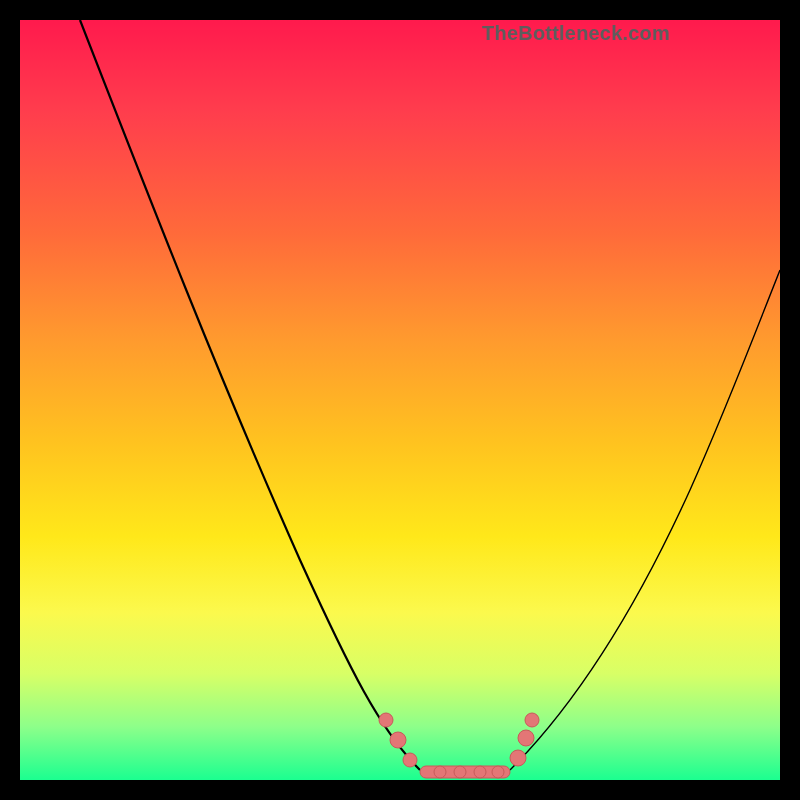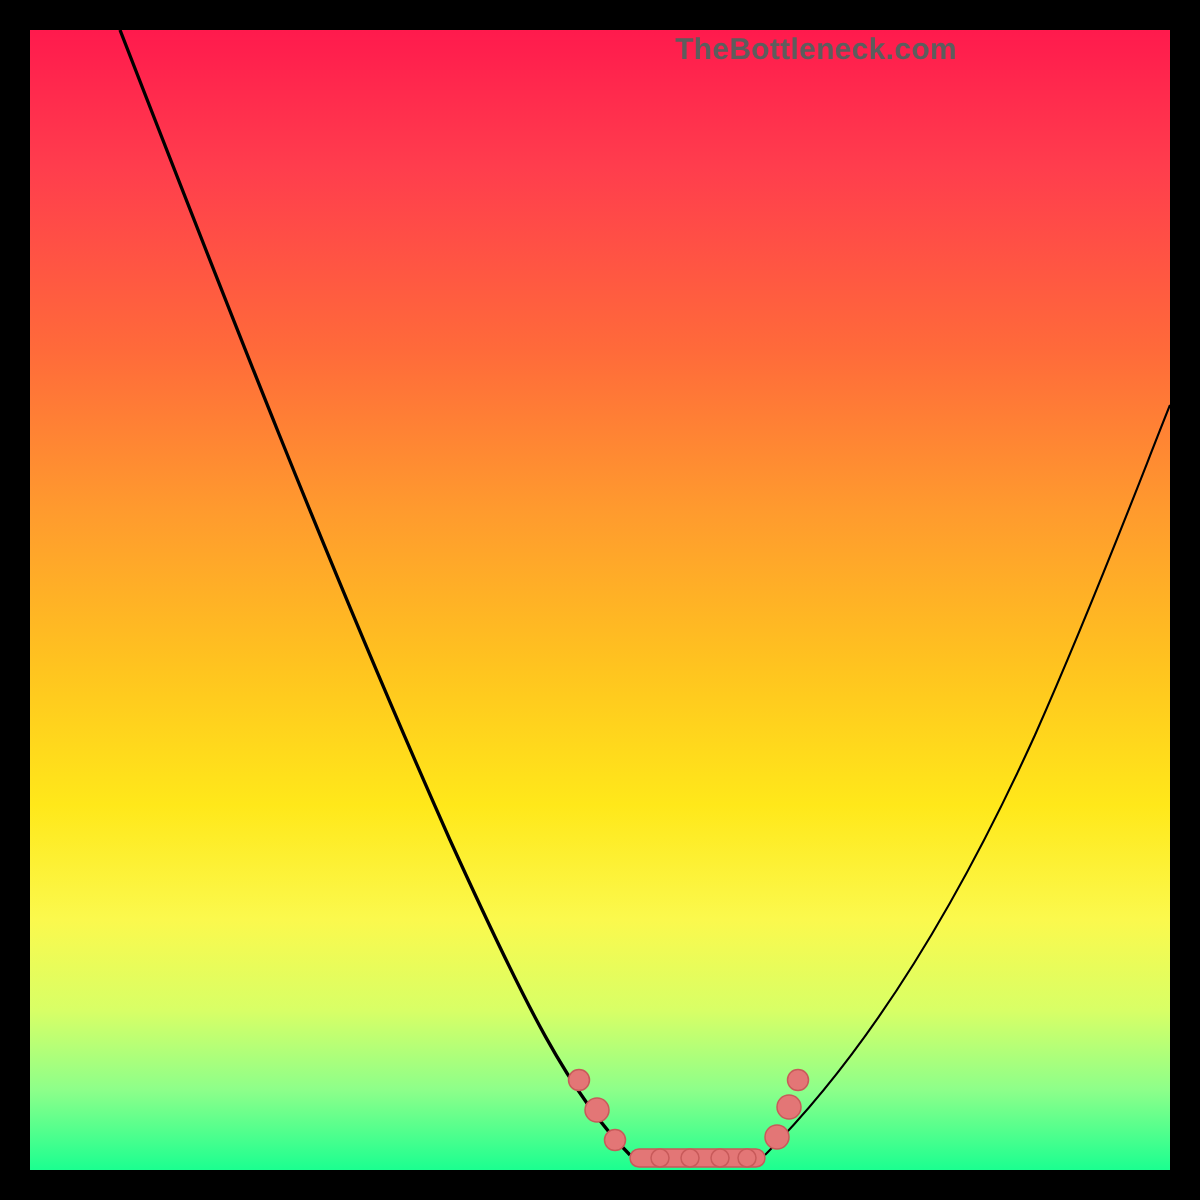--- a/index.html
+++ b/index.html
@@ -11,20 +11,21 @@
     overflow: hidden;
     font-family: Arial, Helvetica, sans-serif;
   }
   .frame {
     position: absolute;
     left: 20px;
     top: 20px;
     width: 624px;
     height: 760px;
     background: #000;
+    padding-left: 32px;
   }
   .gradient {
     position: absolute;
     left: 0;
     top: 0;
     width: 760px;
     height: 760px;
     background: linear-gradient(
       to bottom,
       #ff1a4d 0%,

